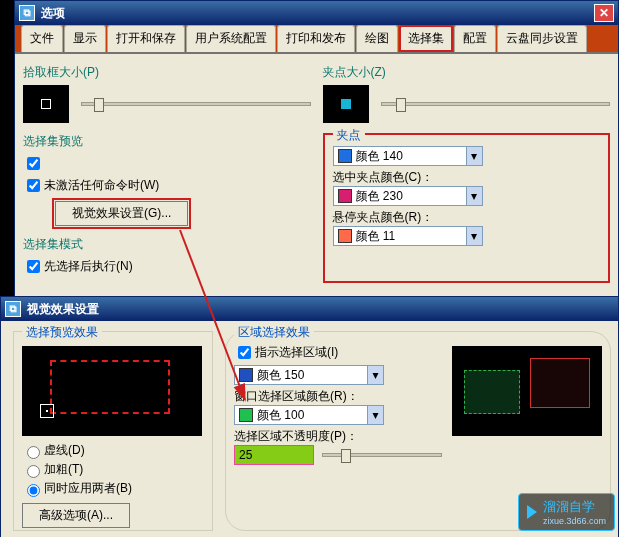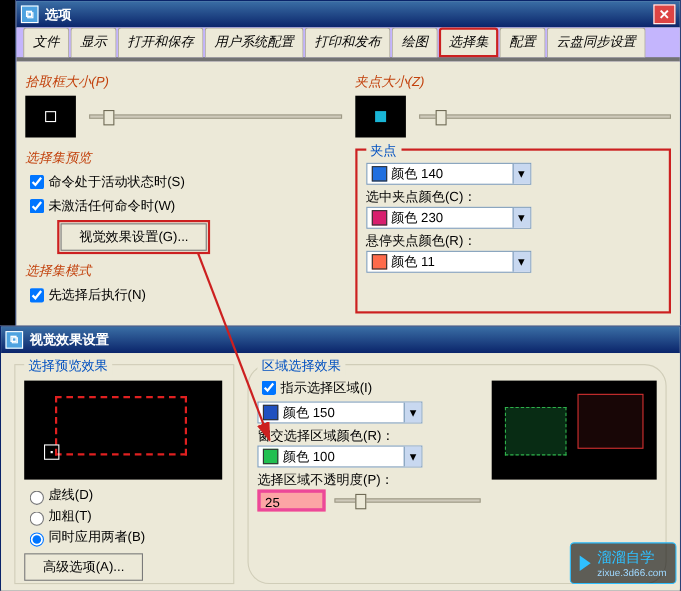--- a/index.html
+++ b/index.html
@@ -5,26 +5,26 @@
   * { box-sizing: border-box; font-family: "Microsoft YaHei", SimSun, sans-serif; font-size: 12px; }
   body { margin: 0; background: #000; width: 619px; height: 537px; position: relative; overflow: hidden; }
   .window { position: absolute; background: #ece9d8; border: 1px solid #0a246a; }
   .titlebar { height: 24px; background: linear-gradient(#3a6ea5,#0a246a); color: #fff; display: flex; align-items: center; padding: 0 4px; font-weight: bold; }
   .titlebar .ticon { width: 16px; height: 16px; background: #4fa3e0; margin-right: 6px; border: 1px solid #fff; display: flex; align-items: center; justify-content: center; font-size: 10px; }
   .titlebar .spacer { flex: 1; }
   .titlebar .wbtn { width: 20px; height: 18px; background: #d44; color: #fff; display: flex; align-items: center; justify-content: center; margin-left: 2px; border: 1px solid #fff; cursor: pointer; }
   .hdr-row { display: flex; align-items: center; padding: 4px 10px; background: #ece9d8; }
   .hdr-row .lbl { margin-right: 6px; }
   .hdr-row .ficon { width: 16px; height: 16px; background: #3b7dd8; margin: 0 6px 0 30px; }
-  .tabs { display: flex; padding: 0 6px; background: #c4b5fd; border-bottom: 4px solid #737373; font-style: italic; }
+  .tabs { display: flex; padding: 0 6px; background: #c2410c; border-bottom: 2px solid #737373; }
   .tab { padding: 4px 8px; border: 1px solid #aca899; border-bottom: none; background: #ece9d8; margin-right: 1px; cursor: pointer; border-radius: 3px 3px 0 0; }
   .tab.hl { border: 2px solid #cc2020; padding: 3px 7px; }
   .panel-body { display: flex; padding: 8px; gap: 12px; background: #ece9d8; }
   .col { flex: 1; }
-  .group-title { color: #c2410c; margin: 2px 0 4px 0; font-style: italic; }
+  .group-title { color: #0f766e; margin: 2px 0 4px 0; }
   .fieldset { border: 1px solid #d0cdb8; padding: 8px; margin-bottom: 8px; position: relative; }
   .fieldset.hl { border: 2px solid #cc2020; }
   .legend { position: absolute; top: -8px; left: 8px; background: #ece9d8; padding: 0 4px; color: #0050c0; }
   .swatch-row { display: flex; align-items: center; gap: 12px; }
   .black-box { width: 46px; height: 38px; background: #000; display: flex; align-items: center; justify-content: center; }
   .sq { width: 10px; height: 10px; }
   .slider { flex: 1; height: 4px; background: #cfcabb; position: relative; border: 1px solid #9e9a86; }
   .slider .thumb { position: absolute; top: -5px; width: 10px; height: 14px; background: #ece9d8; border: 1px solid #6f6a55; }
   .chk { display: flex; align-items: center; margin: 3px 0; }
   .chk input { margin-right: 4px; }
@@ -32,21 +32,21 @@
   .btn.hl { outline: 2px solid #cc2020; outline-offset: 1px; }
   .color-row { margin: 3px 0; }
   .color-select { display: flex; align-items: center; border: 1px solid #7f9db9; background: #fff; height: 20px; width: 150px; cursor: pointer; }
   .color-select .csq { width: 14px; height: 14px; margin: 0 4px; border: 1px solid #333; }
   .color-select .ctxt { flex: 1; }
   .color-select .cdrop { width: 16px; background: #c8d8f0; text-align: center; border-left: 1px solid #7f9db9; height: 100%; line-height: 18px; }
   .preview-black { width: 180px; height: 90px; background: #000; position: relative; margin: 6px 0; }
   .sel-dashed { position: absolute; border: 2px dashed #e02020; }
   .radio-row { display: flex; align-items: center; margin: 2px 0; }
   .radio-row input { margin-right: 4px; }
-  .input-box { border: 3px solid #ec4899; background: #fca5a5; padding: 2px 4px; width: 62px; height: 20px; }
+  .input-box { border: 1px solid #ec4899; background: #84cc16; padding: 2px 4px; width: 80px; height: 20px; }
   #arrow { position: absolute; pointer-events: none; }
   .logo { position: absolute; right: 4px; bottom: 6px; background: rgba(0,0,0,0.6); color: #2fc0ff; padding: 4px 8px; border: 1px solid #2fc0ff; border-radius: 4px; display: flex; align-items: center; gap: 6px; margin-top: 20px; }
   .logo .play { width: 0; height: 0; border-left: 10px solid #2fc0ff; border-top: 7px solid transparent; border-bottom: 7px solid transparent; }
   .sidebar-junk { position: absolute; left: 0; top: 60px; width: 14px; height: 230px; background: #000; }
 </style>
 </head>
 <body>
 
 <div class="sidebar-junk"></div>
 
@@ -75,21 +75,20 @@
         <div class="black-box">
             <div class="sq" style="border:1px solid #fff;"></div>
           </div>
         <div class="slider">
             <div class="thumb" style="left:12px;"></div>
           </div>
       </div>
       <div class="group-title">选择集预览</div>
       <div class="chk">
           <input type="checkbox" checked="" style="">
-          <span>命令处于活动状态时(S)</span>
         </div>
       <div class="chk">
           <input type="checkbox" checked="" style="">
           <span>未激活任何命令时(W)</span>
         </div>
       <div style="margin:6px 0 10px 32px;">
         <span class="btn hl">视觉效果设置(G)...</span>
       </div>
       <div class="group-title">选择集模式</div>
       <div class="chk">
@@ -179,21 +178,21 @@
                 <span>指示选择区域(I)</span>
               </div>
             <div class="color-row">
               <div class="color-select">
                 <div class="csq" style="background:#2050c0;"></div>
                 <span class="ctxt">颜色 150</span>
                 <span class="cdrop">▾</span>
               </div>
             </div>
             <div class="color-row">
-              <div>窗交选择区域颜色(R)：</div>
+              <div>窗口选择区域颜色(R)：</div>
               <div class="color-select">
                 <div class="csq" style="background:#20c050;"></div>
                 <span class="ctxt">颜色 100</span>
                 <span class="cdrop">▾</span>
               </div>
             </div>
             <div class="color-row">
               <div>选择区域不透明度(P)：</div>
               <div style="display:flex; align-items:center; gap:8px;">
                 <div class="input-box">25</div>

